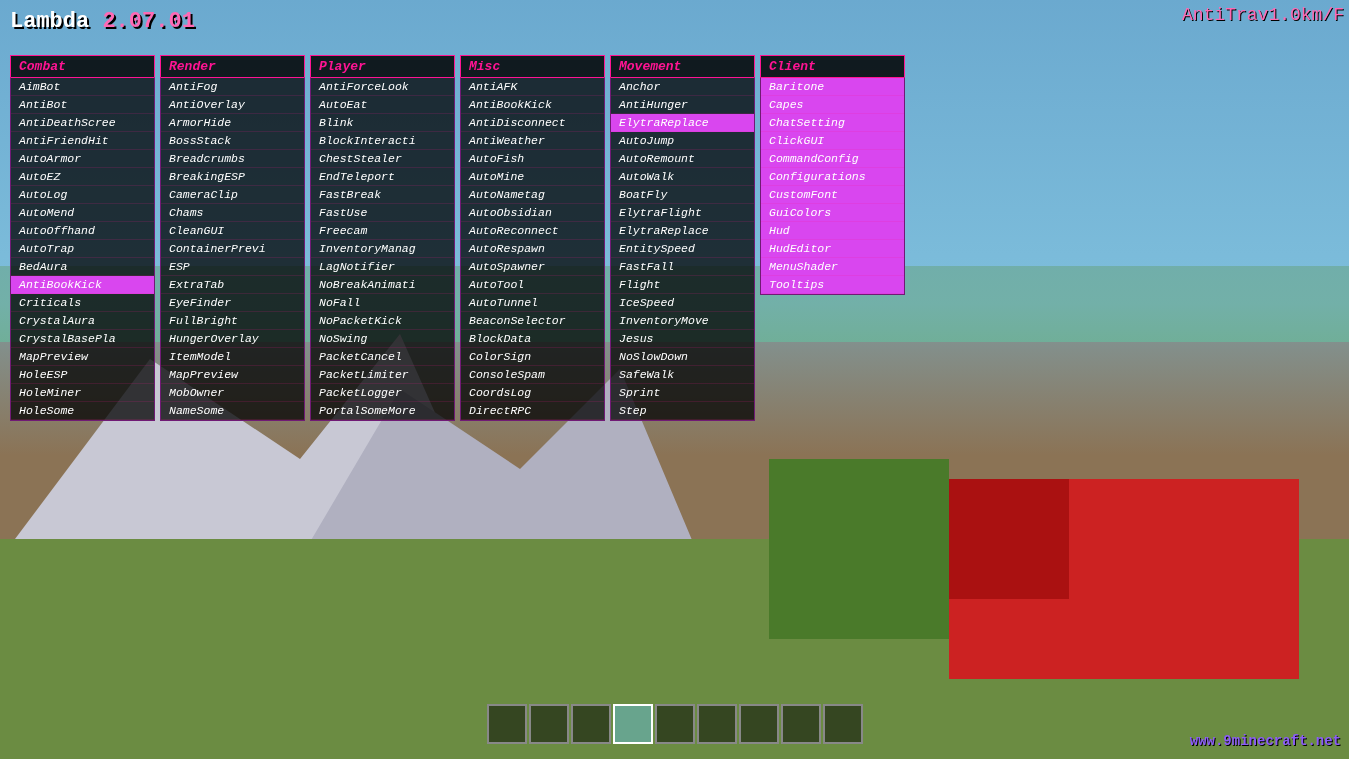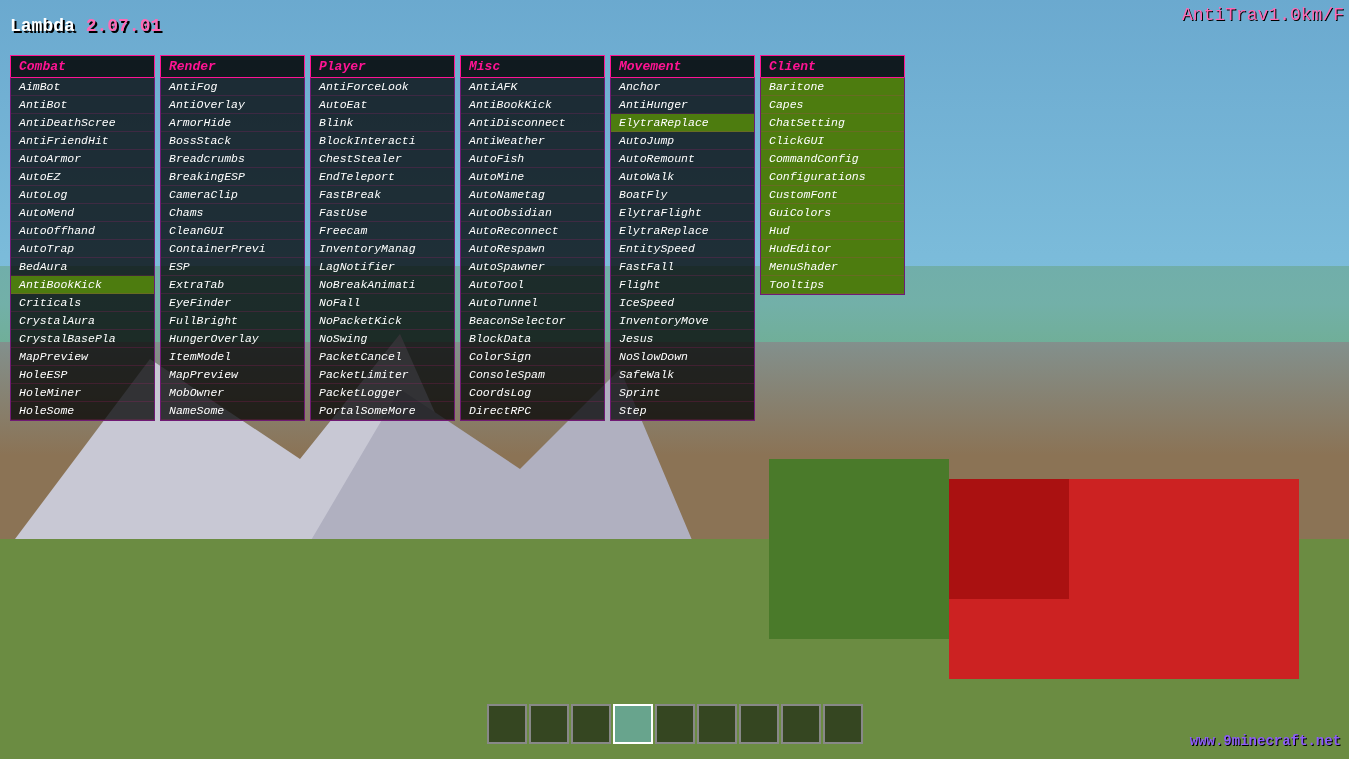--- a/index.html
+++ b/index.html
@@ -80,25 +80,25 @@
     .sky-overlay {
       position: absolute;
       inset: 0;
       background: linear-gradient(180deg, rgba(100,160,200,0.8) 0%, rgba(120,180,210,0.6) 40%, transparent 60%);
       z-index: 1;
     }
 
     
     .hud-top-left {
       position: absolute;
-      top: 16px;
+      top: 9px;
       left: 10px;
       z-index: 10;
       color: #fff;
-      font-size: 18px;
+      font-size: 22px;
       font-weight: bold;
       text-shadow: 2px 2px #000;
     }
     .hud-top-left .version {
       color: #ff69b4;
     }
     .hud-top-right {
       position: absolute;
       top: 5px;
       right: 5px;
@@ -181,21 +181,21 @@
       color: #fff;
       font-size: 11.5px;
       padding: 2px 8px;
       cursor: pointer;
       border-bottom: 1px solid rgba(255,20,147,0.15);
       white-space: nowrap;
       overflow: hidden;
       text-overflow: ellipsis;
     }
     .module-item.active {
-      background: #4d7c0f;
+      background: #d946ef;
       color: #fff;
     }
   </style>
 </head>
 <body>
 
 <div id="game-bg"></div>
 <div class="sky-overlay"></div>
 <div class="snow-mountain"></div>
 <div class="snow-mountain2"></div>

